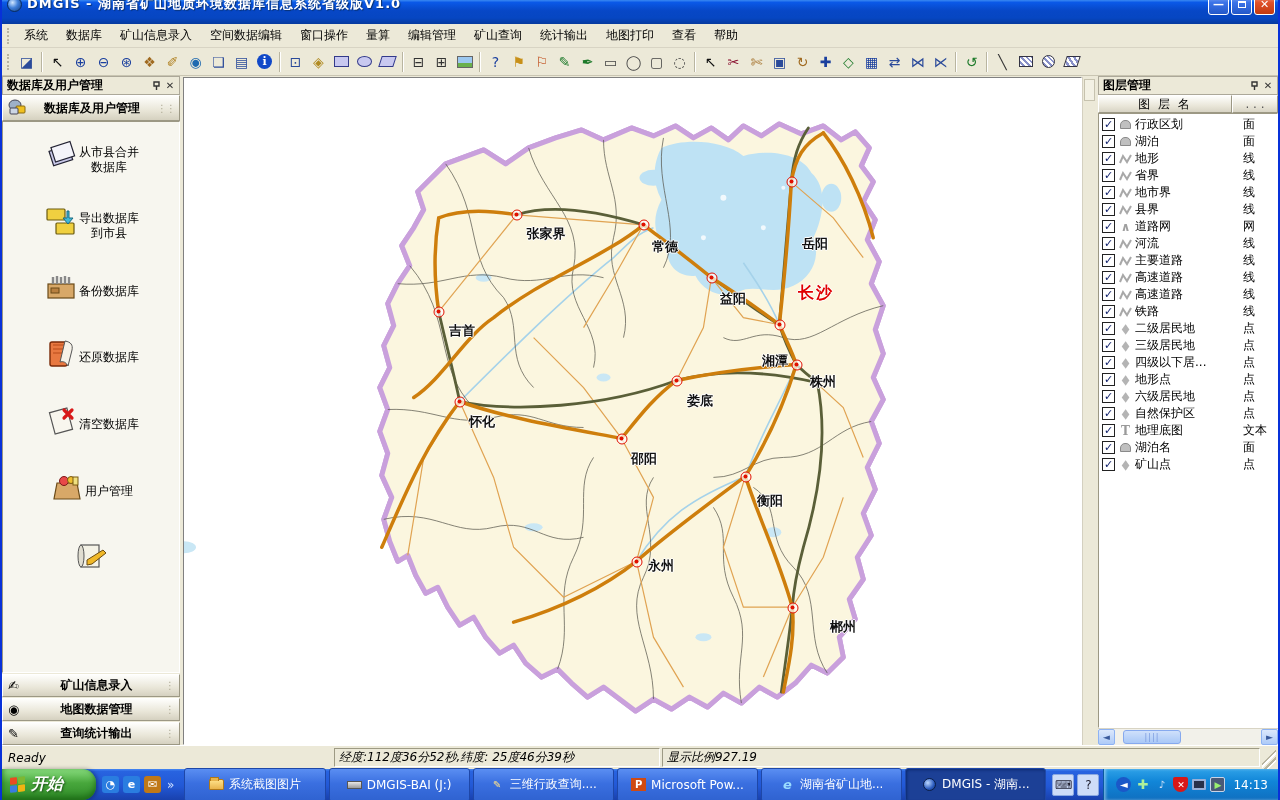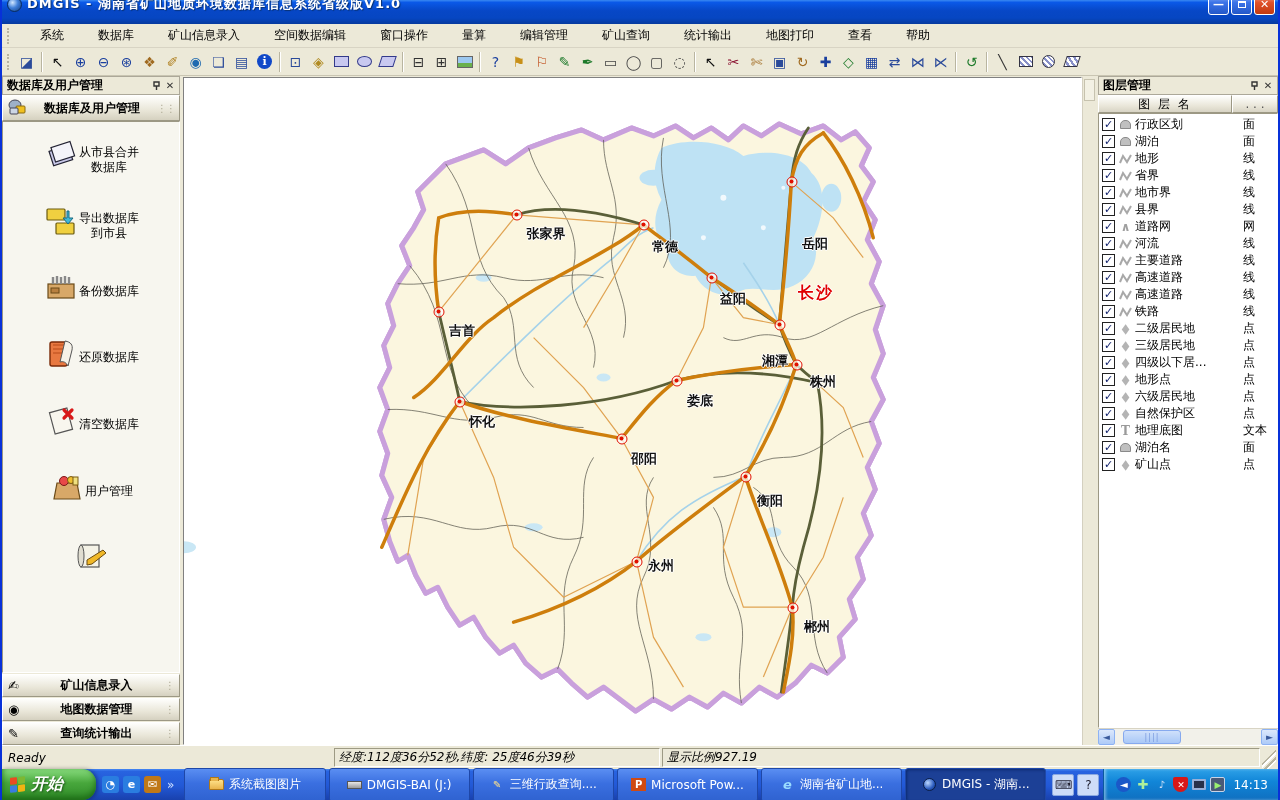--- a/index.html
+++ b/index.html
@@ -15,21 +15,21 @@
     background:radial-gradient(circle at 35% 35%, #cfe6ff 0%, #3f7fd9 45%, #123a7a 100%); border:1px solid #0a2c5c; }
   .title-text { font-weight:bold; font-size:13px; text-shadow:1px 1px 1px #09306e; letter-spacing:1px; white-space:nowrap; }
   .win-btns { margin-left:auto; display:flex; gap:2px; }
   .win-btn { width:21px; height:21px; border-radius:3px; border:1px solid #fff; color:#fff; font-size:11px; font-weight:bold;
     display:flex; align-items:center; justify-content:center;
     background:linear-gradient(180deg,#8fb4f5 0%,#3b73e8 40%,#2358c9 100%); }
   .win-btn.close { background:linear-gradient(180deg,#f0a088 0%,#e0512a 40%,#c23a10 100%); }
   .restore-glyph { width:8px; height:7px; border:1px solid #fff; border-top:2px solid #fff; background:transparent; }
 
   
-  .menubar { height:24px; flex:0 0 24px; display:flex; align-items:center; background:#ECE9D8; border-bottom:1px solid #d8d4c4; padding-left:2px;gap:16px; }
+  .menubar { height:24px; flex:0 0 24px; display:flex; align-items:center; background:#ECE9D8; border-bottom:1px solid #d8d4c4; padding-left:2px; }
   .grip { width:5px; height:16px; margin:0 3px; border-left:2px dotted #b8b4a2; }
   .menu-item { padding:3px 9px; color:#000; white-space:nowrap; }
 
   
   .toolbar { height:28px; flex:0 0 28px; display:flex; align-items:center; background:#ECE9D8; border-bottom:1px solid #c9c5b2; padding-left:2px; }
   .tb-sep { width:2px; height:20px; margin:0 3px; border-left:1px solid #b9b5a0; border-right:1px solid #fff; }
   .tb-btn { width:23px; height:23px; display:flex; align-items:center; justify-content:center; font-size:14px; color:#1a2f6e; }
   .tb-shape { width:15px; height:11px; background:#c8c8f0; border:1px solid #333a8a; }
   .tb-shape.ellipse { border-radius:50%; }
   .tb-shape.poly { transform:skewX(-18deg); }
@@ -472,21 +472,21 @@
             <span class="city-label" style="left: 516px; top: 323px;">娄底</span>
             <span class="city-marker" style="left: 276px; top: 324px;"></span>
             <span class="city-label" style="left: 298px; top: 344px;">怀化</span>
             <span class="city-marker" style="left: 438px; top: 361px;"></span>
             <span class="city-label" style="left: 460px; top: 381px;">邵阳</span>
             <span class="city-marker" style="left: 562px; top: 399px;"></span>
             <span class="city-label" style="left: 586px; top: 423px;">衡阳</span>
             <span class="city-marker" style="left: 453px; top: 484px;"></span>
             <span class="city-label" style="left: 477px; top: 488px;">永州</span>
             <span class="city-marker" style="left: 609px; top: 530px;"></span>
-            <span class="city-label" style="left: 633px; top: 549px;">郴州</span>
+            <span class="city-label" style="left: 659px; top: 549px;">郴州</span>
           </div>
       </div>
       <div class="map-strip">
           <div class="box"></div>
         </div>
     </div>
 
     <div class="right-panel">
       <div class="panel-titlebar">
         <span class="t">图层管理</span>

